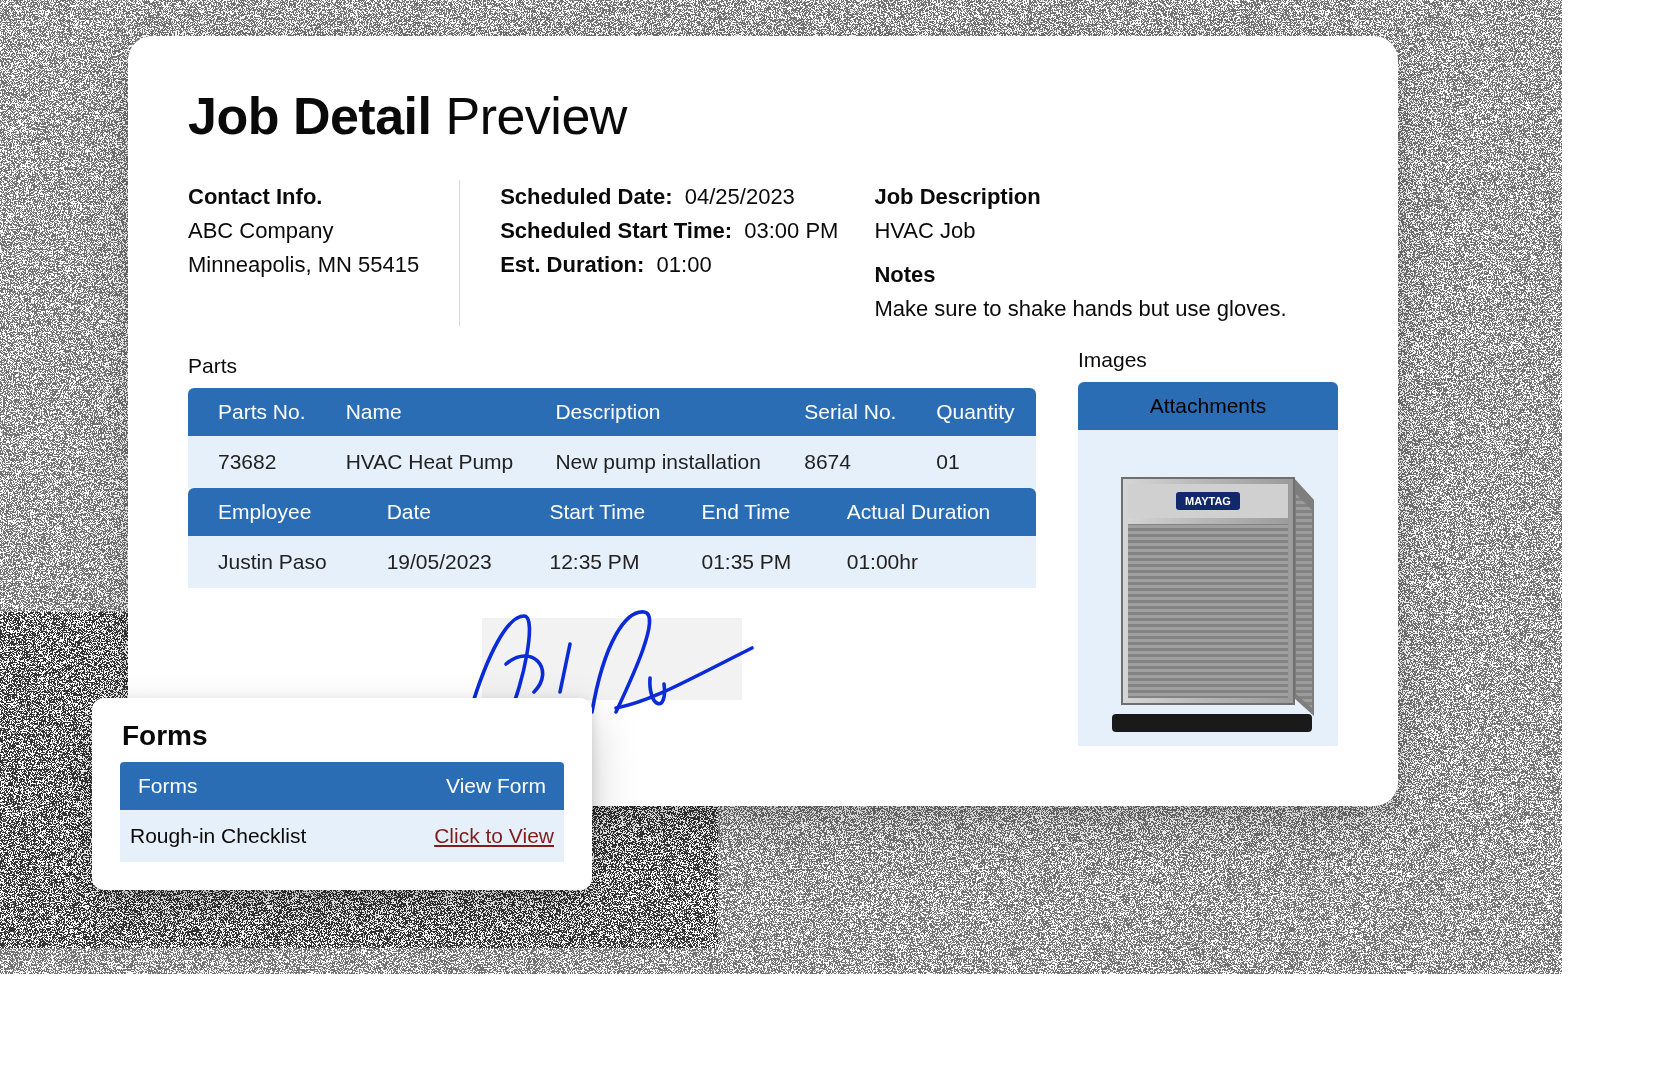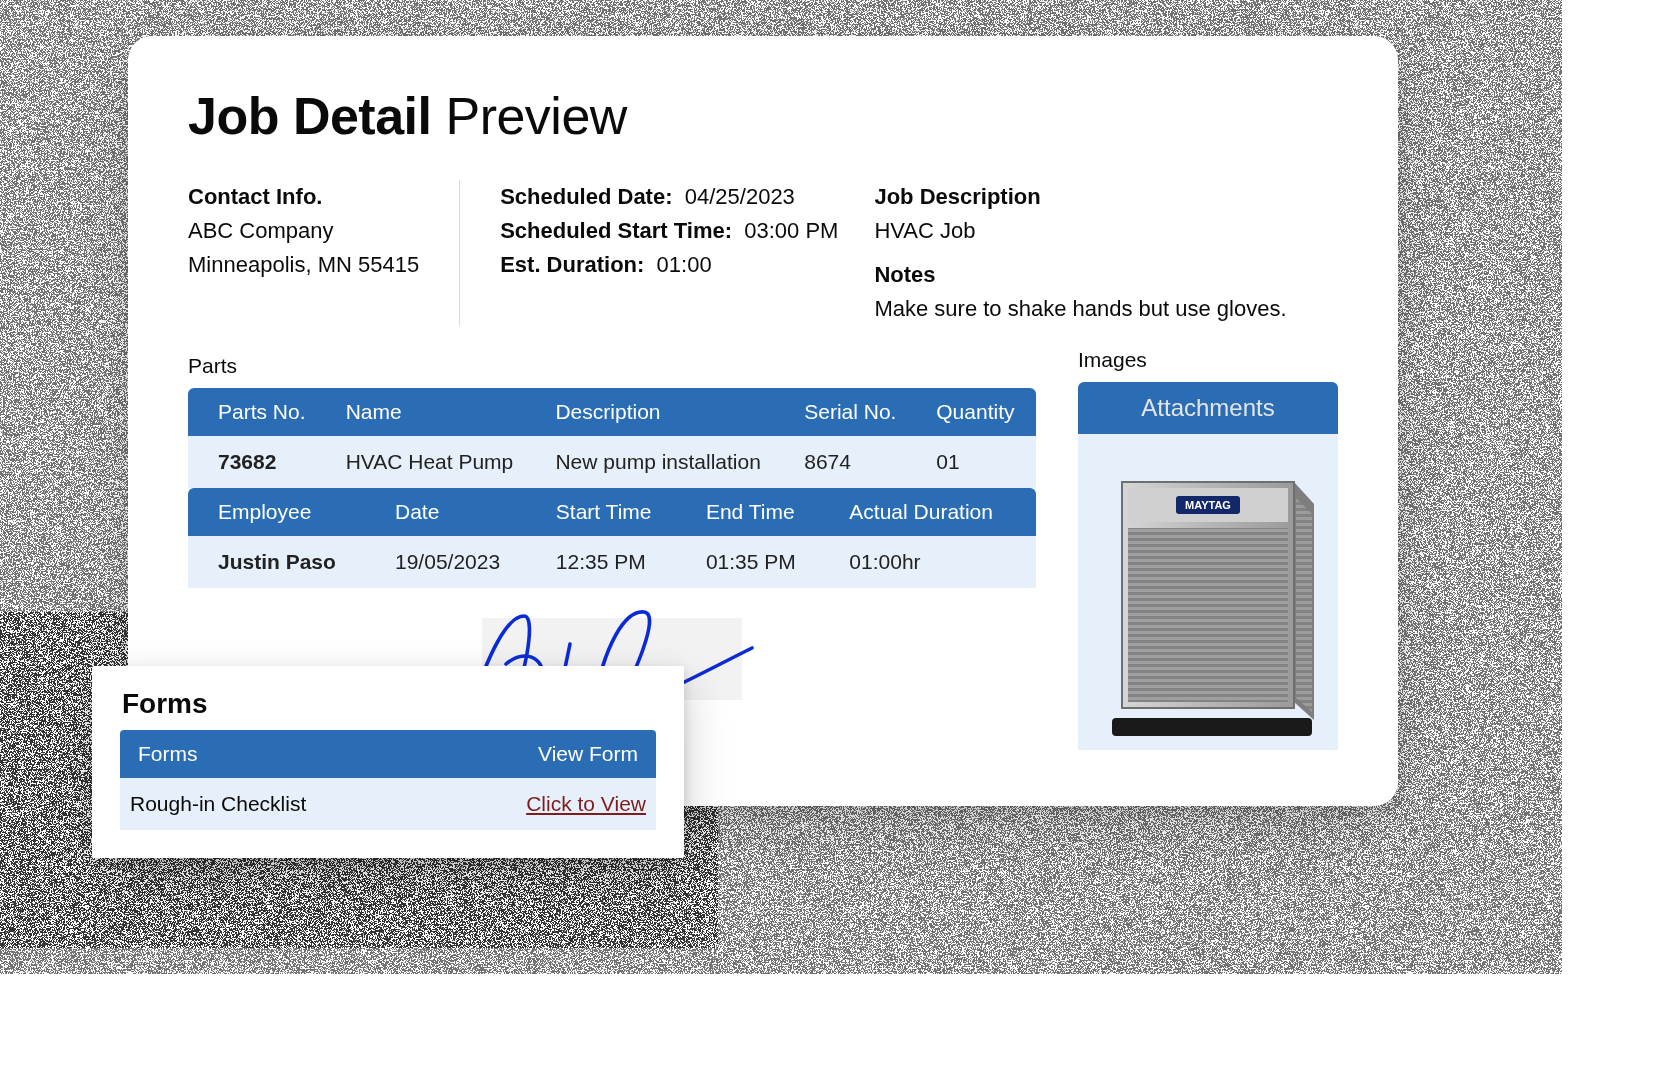--- a/index.html
+++ b/index.html
@@ -75,21 +75,21 @@
     text-align:left;
     padding:12px 18px;
   }
   table.data thead th:first-child{border-top-left-radius:6px;padding-left:30px;}
   table.data thead th:last-child{border-top-right-radius:6px;}
   table.data tbody td{
     background:var(--lightblue);
     padding:14px 18px;
     color:#222;
   }
-  table.data tbody td:first-child{padding-left:30px;font-weight:bold;}
+  table.data tbody td:first-child{padding-left:30px;}
   .sig-row{
     margin-top:30px;
     display:flex;
     justify-content:center;
   }
   .sig-box{
     width:260px;height:82px;
     background:#f2f2f2;
     position:relative;
   }
@@ -97,34 +97,34 @@
     position:absolute;
     left:-30px; top:-26px;
     width:320px; height:136px;
   }
   .images-panel{
     background:var(--lightblue);
     border-radius:6px 6px 0 0;
     overflow:hidden;
   }
   .images-panel .hd{
-    background:var(--blue);color:#e5e5e5;text-align:center;
-    padding:12px 0;font-size:24px;
+    background:var(--blue);color:#000000;text-align:center;
+    padding:12px 0;font-size:21px;
   }
   .images-panel .body{
     padding:14px 10px 2px 10px;
     display:flex;justify-content:center;align-items:center;
     min-height:300px;
   }
   .card.forms{
     position:absolute;
-    left:92px; top:666px;
-    width:592px;
+    left:92px; top:698px;
+    width:500px;
     background:#fff;
-    border-radius:2px;
+    border-radius:12px;
     box-shadow:0 20px 48px rgba(0,0,0,.20), 0 4px 12px rgba(0,0,0,.14);
     padding:22px 28px 28px 28px;
     box-sizing:border-box;
   }
   .forms-title{font-size:28px;font-weight:700;margin:0 0 10px 2px;}
   .forms-hd{
     display:flex;background:var(--blue);color:#fff;font-size:21px;
     border-radius:4px 4px 0 0;
   }
   .forms-hd div{padding:12px 18px;}

